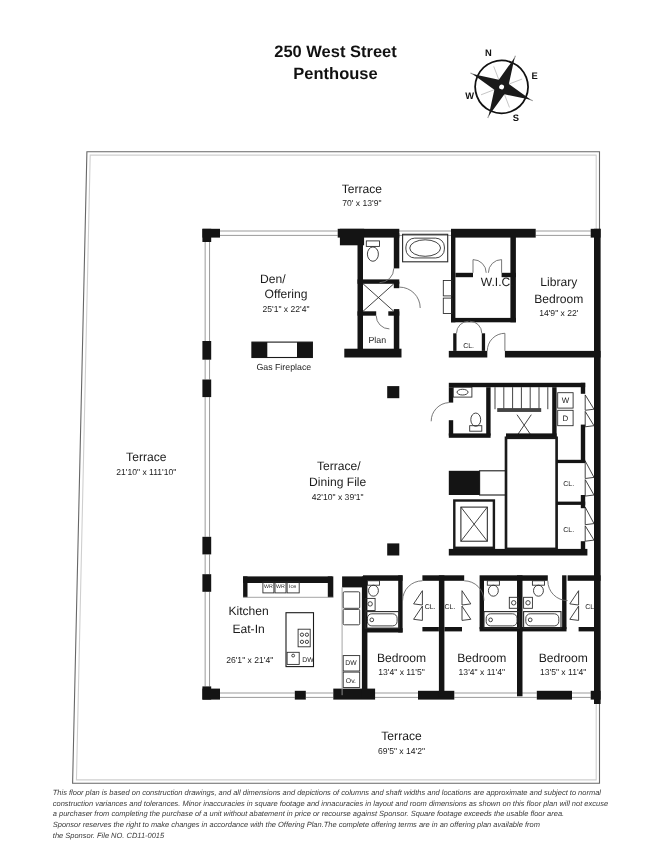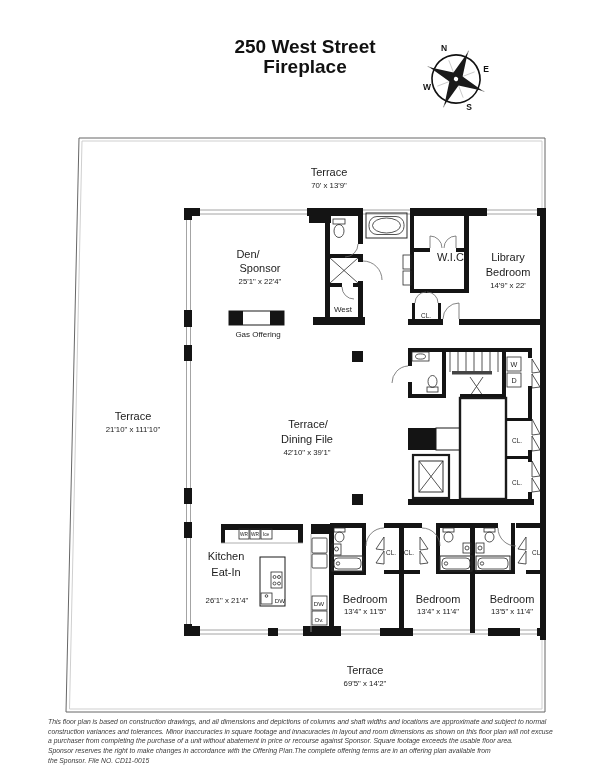--- a/index.html
+++ b/index.html
@@ -5,21 +5,21 @@
   html,body{margin:0;padding:0;background:#fff;}
   .page{position:relative;width:600px;height:776px;background:#fff;overflow:hidden;
         font-family:"Liberation Sans", sans-serif;color:#1c1c1c;}
   svg{position:absolute;left:0;top:0;}
   .w{fill:#141414;stroke:none;}
   .thin{fill:none;stroke:#1a1a1a;}
   .win{fill:none;stroke:#9a9a9a;stroke-width:.9;}
   .fix{fill:none;stroke:#2a2a2a;stroke-width:.8;}
   .arc{fill:none;stroke:#666;stroke-width:.8;}
   .lbl{position:absolute;transform:translate(-50%,-50%);white-space:nowrap;text-align:center;color:#1c1c1c;}
-  .t1{font-size:19px;font-weight:bold;color:#111;}
+  .t1{font-size:15px;font-weight:bold;color:#111;}
   .cdir{font-size:8.5px;font-weight:bold;color:#111;}
   .r{font-size:11px;}
   .d{font-size:7.8px;}
   .s{font-size:8px;}
   .cl{font-size:6.4px;}
   .xs{font-size:6.2px;}
   .xxs{font-size:4.8px;}
   .wd{font-size:7.2px;}
   .disc{position:absolute;left:48px;top:717px;width:516px;font-size:6.8px;font-style:italic;
         color:#3a3a3a;line-height:1.42;}
@@ -266,39 +266,39 @@
       <line x1="-20" y1="0" x2="20" y2="0" transform="rotate(45)" stroke="#bbb" stroke-width=".7"></line>
       <line x1="-20" y1="0" x2="20" y2="0" transform="rotate(-45)" stroke="#bbb" stroke-width=".7"></line>
       <circle r="24" fill="none" stroke="#111" stroke-width="1.6"></circle>
       <path d="M0,-29 L5,-5 L29,0 L5,5 L0,29 L-5,5 L-29,0 L-5,-5 Z" fill="#1a1a1a"></path>
       <circle r="2.2" fill="#fff"></circle>
     </g>
   </g>
 </svg>
 
 <div class="lbl t1" style="left:305px;top:47px">250 West Street</div>
-<div class="lbl t1" style="left:305px;top:67px">Fireplace</div>
+<div class="lbl t1" style="left:305px;top:67px">Penthouse</div>
 
 <div class="lbl cdir" style="left:444px;top:48px">N</div>
 <div class="lbl cdir" style="left:486px;top:69px">E</div>
 <div class="lbl cdir" style="left:427px;top:87px">W</div>
 <div class="lbl cdir" style="left:469px;top:107px">S</div>
 
 <div class="lbl r" style="left:329px;top:172px">Terrace</div>
 <div class="lbl d" style="left:329px;top:185px">70' x 13'9"</div>
 
 <div class="lbl r" style="left:133px;top:416px">Terrace</div>
 <div class="lbl d" style="left:133px;top:429px">21'10" x 111'10"</div>
 
 <div class="lbl r" style="left:248px;top:254px">Den/</div>
-<div class="lbl r" style="left:260px;top:268px">Sponsor</div>
+<div class="lbl r" style="left:260px;top:268px">Offering</div>
 <div class="lbl d" style="left:260px;top:281px">25'1" x 22'4"</div>
 
-<div class="lbl s" style="left:343px;top:309px">West</div>
-<div class="lbl s" style="left:258px;top:334px">Gas Offering</div>
+<div class="lbl s" style="left:343px;top:309px">Plan</div>
+<div class="lbl s" style="left:258px;top:334px">Gas Fireplace</div>
 
 <div class="lbl r" style="left:452px;top:257px">W.I.C.</div>
 
 <div class="lbl r" style="left:508px;top:257px">Library</div>
 <div class="lbl r" style="left:508px;top:272px">Bedroom</div>
 <div class="lbl d" style="left:508px;top:285px">14'9" x 22'</div>
 
 <div class="lbl cl" style="left:426px;top:315px">CL.</div>
 
 <div class="lbl r" style="left:308px;top:424px">Terrace/</div>

